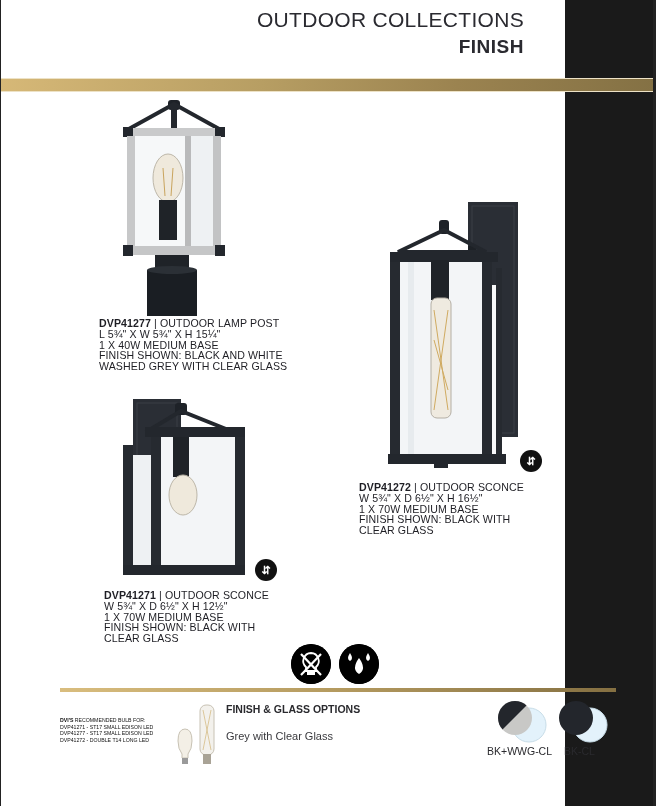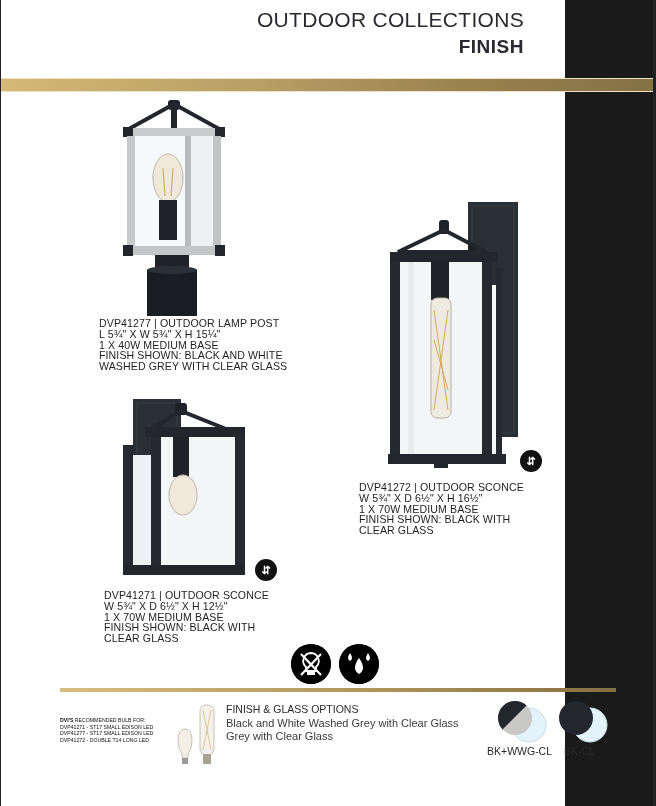--- a/index.html
+++ b/index.html
@@ -3,25 +3,25 @@
 <meta charset="utf-8">
 <style>
   html, body { margin:0; padding:0; }
   body { width:656px; height:806px; background:#1a1a1a; position:relative; overflow:hidden; font-family:"Liberation Sans", sans-serif; color:#2a2a2e; }
   .page { position:absolute; left:1px; top:0; width:564px; height:806px; background:#fff; }
   .hdr-title { position:absolute; right:41px; top:8px; font-size:21px; font-weight:300; letter-spacing:0.3px; color:#2a2a30; white-space:nowrap; }
   .hdr-sub { position:absolute; right:41px; top:36px; font-size:19px; font-weight:700; color:#2a2a30; letter-spacing:0.5px; }
   .gold-bar { position:absolute; left:0; top:78px; width:652px; height:12px; background:linear-gradient(90deg,#d6b877 0%,#b79e63 40%,#9b8350 70%,#847144 100%); border-top:1px solid #ede2c6; border-bottom:1px solid #ede2c6; }
   .gold-line { position:absolute; left:59px; top:688px; width:556px; height:4px; background:linear-gradient(90deg,#d9bd7e,#b49a5f 50%,#857042); }
   .prod-text { position:absolute; font-size:10.6px; line-height:10.8px; color:#1e1e24; text-transform:uppercase; white-space:nowrap; letter-spacing:0.1px; }
-  .prod-text b { font-weight:400; }
+  .prod-text b { font-weight:700; }
   .badge { position:absolute; width:22px; height:22px; border-radius:50%; background:#111; color:#fff; font-size:11px; line-height:22px; text-align:center; font-weight:700; }
   .bigicon { position:absolute; width:40px; height:40px; border-radius:50%; background:#000; }
   .bulb-note { position:absolute; left:59px; top:717px; font-size:5.2px; line-height:6.6px; color:#111; text-transform:uppercase; white-space:nowrap; }
-  .fin-title { position:absolute; left:225px; top:703px; font-size:10.5px; font-weight:400; color:#2a2a2e; }
+  .fin-title { position:absolute; left:225px; top:703px; font-size:10.5px; font-weight:700; color:#2a2a2e; }
   .fin-opt { position:absolute; left:225px; font-size:11px; color:#3a3a3e; white-space:nowrap; }
   .swatch-label { position:absolute; top:745px; font-size:10.5px; color:#2a2a2e; white-space:nowrap; }
   .edge { position:absolute; top:0; width:1px; height:806px; background:#222; }
 </style>
 </head>
 <body>
 
 <div class="page">
   <div class="hdr-title">OUTDOOR COLLECTIONS</div>
   <div class="hdr-sub">FINISH</div>
@@ -137,21 +137,20 @@
   </div>
   <svg style="position:absolute;left:172px;top:702px" width="48" height="66" viewBox="0 0 48 66">
     <path d="M12 27 q-7 0 -7 12 q0 8 4 13 v4 h6 v-4 q4 -5 4 -13 q0 -12 -7 -12z" fill="#f3efe6" stroke="#c8c2b4"></path>
     <rect x="9" y="56" width="6" height="6" fill="#9a9a9a"></rect>
     <rect x="27" y="3" width="14" height="50" rx="6" fill="#f3f1ec" stroke="#c8c2b4"></rect>
     <path d="M30 8 L38 48 M38 8 L30 48" stroke="#d6bd86" stroke-width="0.8"></path>
     <rect x="30" y="52" width="8" height="10" fill="#a9a396"></rect>
   </svg>
 
   <div class="fin-title">FINISH &amp; GLASS OPTIONS</div>
-  <div class="fin-opt" style="top:717px">Black and White Washed Grey with Clear Glass</div>
   <div class="fin-opt" style="top:730px">Grey with Clear Glass</div>
 
   <svg style="position:absolute;left:495px;top:700px" width="55" height="44" viewBox="0 0 55 44">
     <circle cx="33" cy="25" r="17" fill="#e3f2fb" stroke="#c8dde8"></circle>
     <defs>
         <clipPath id="c1">
           <circle cx="19" cy="18" r="17"></circle>
         </clipPath>
       </defs>
     <circle cx="19" cy="18" r="17" fill="#c8c8c6"></circle>

